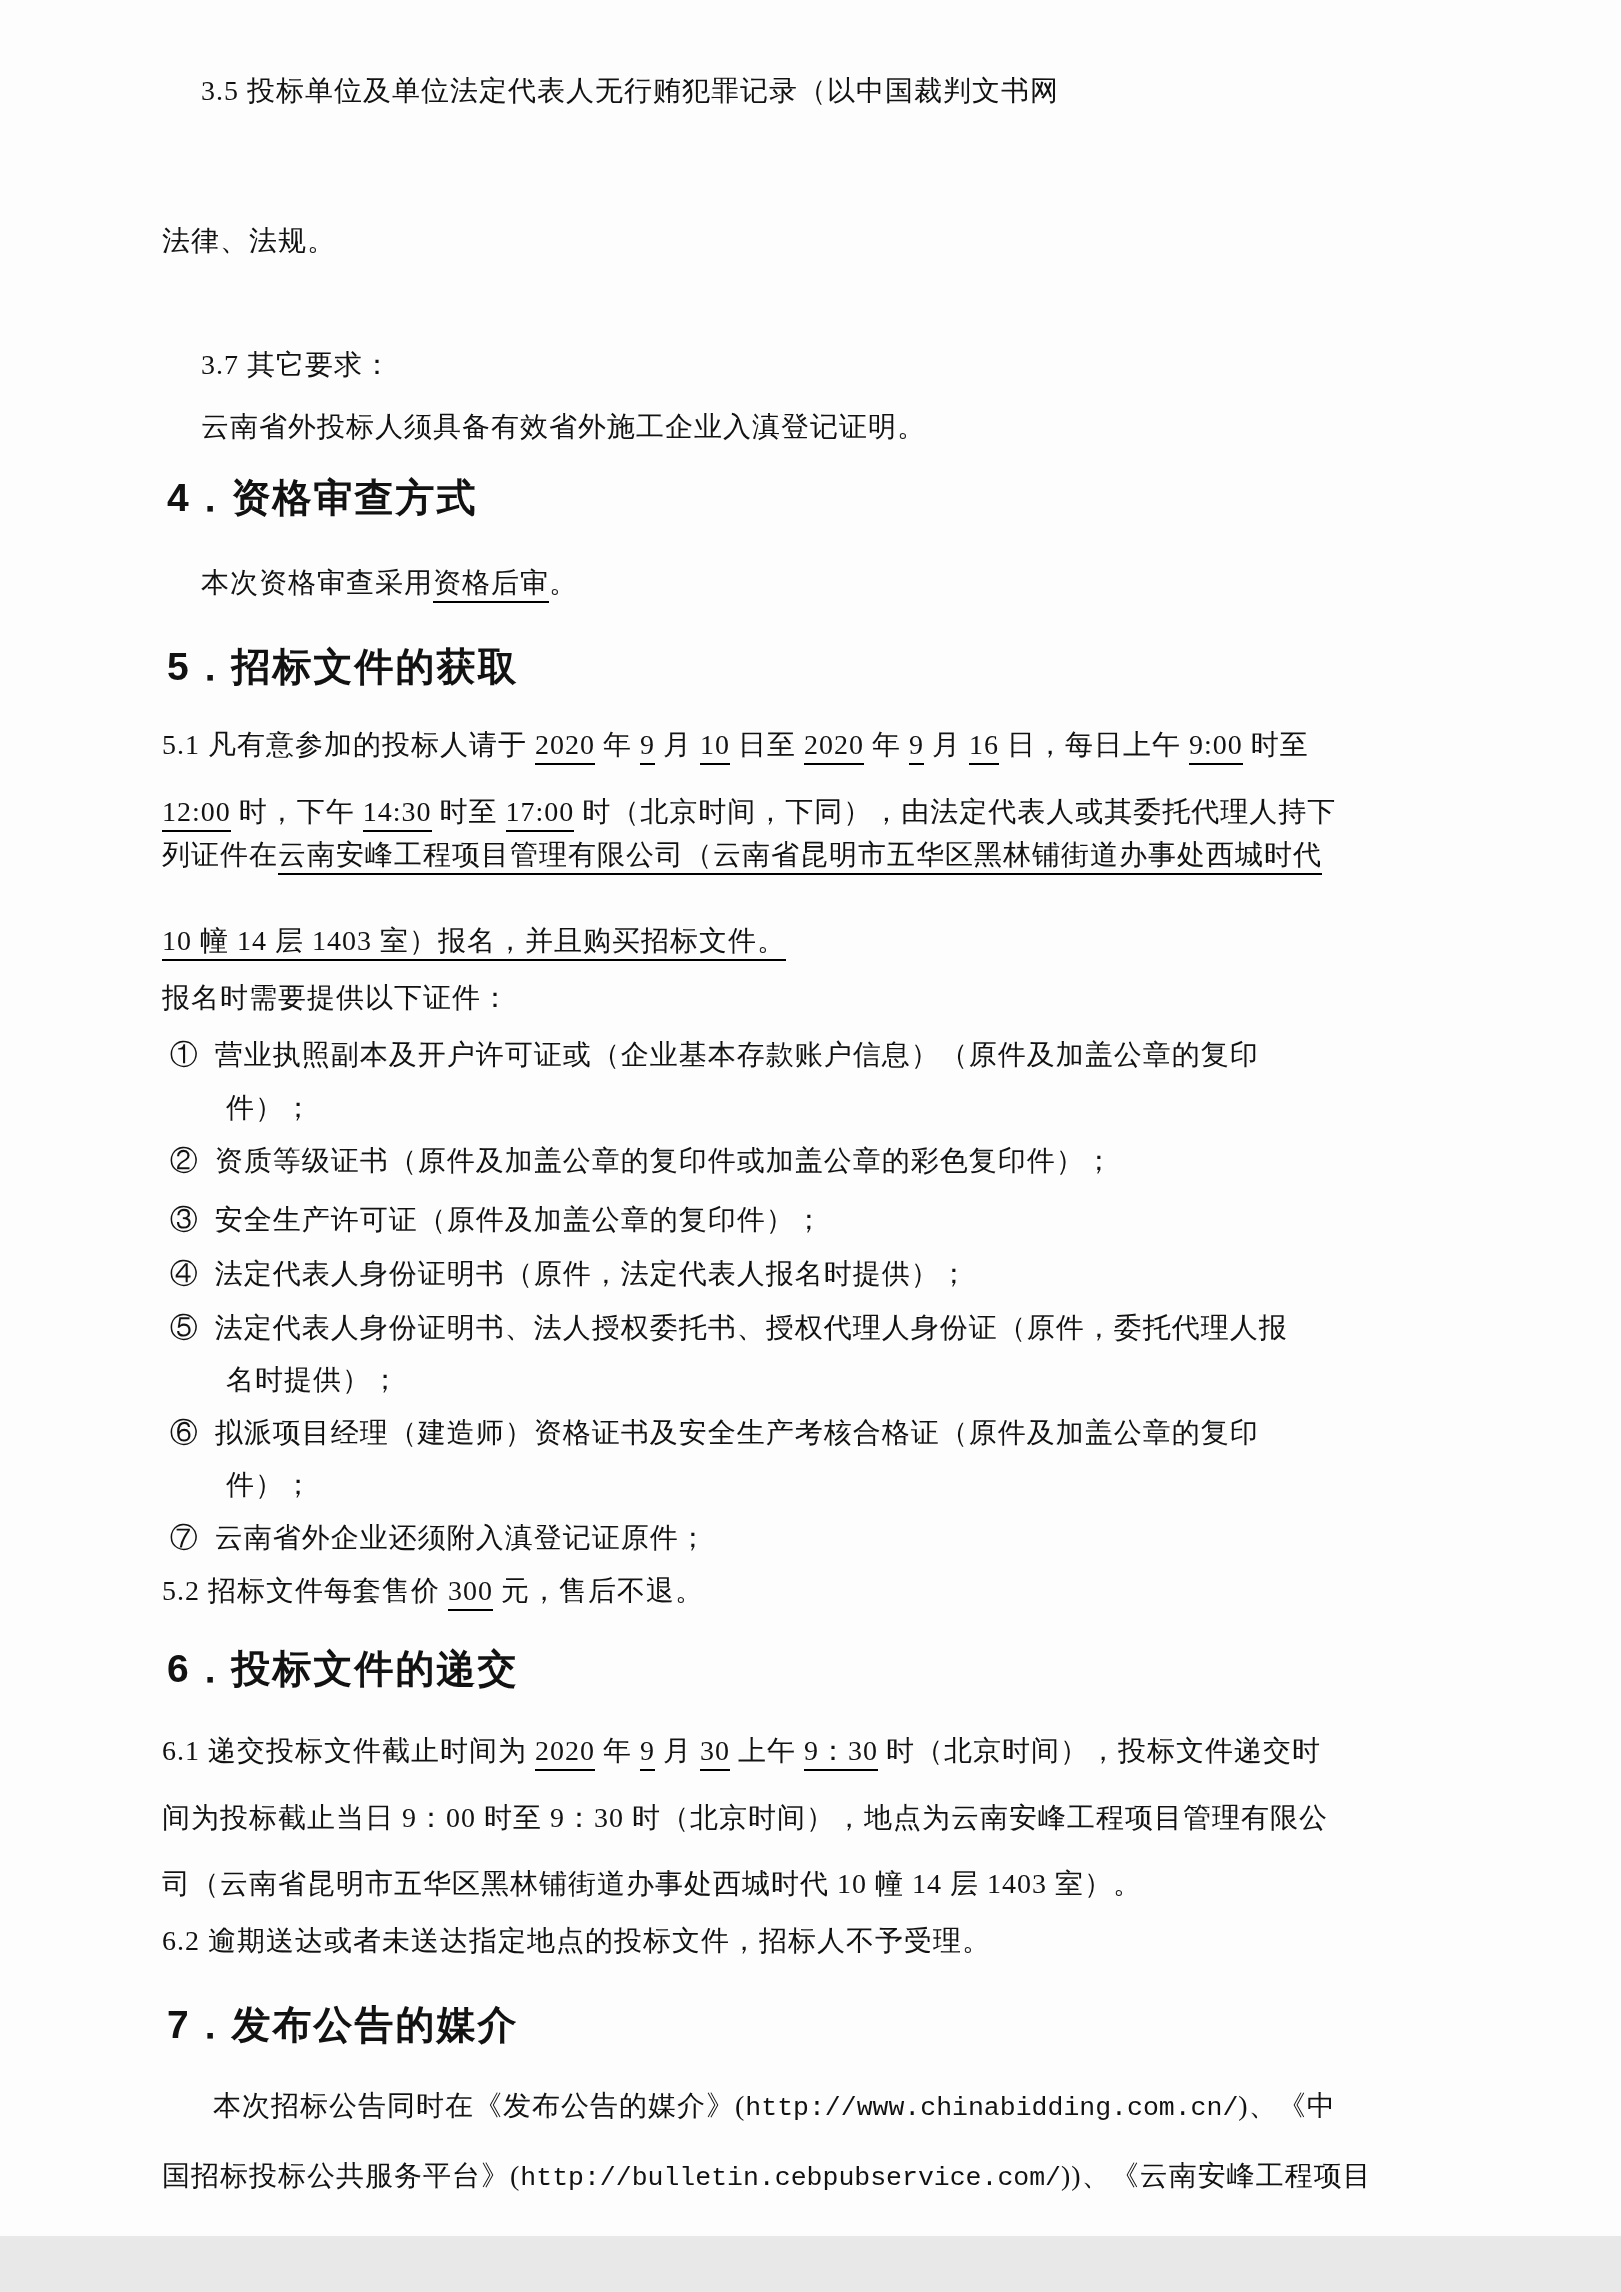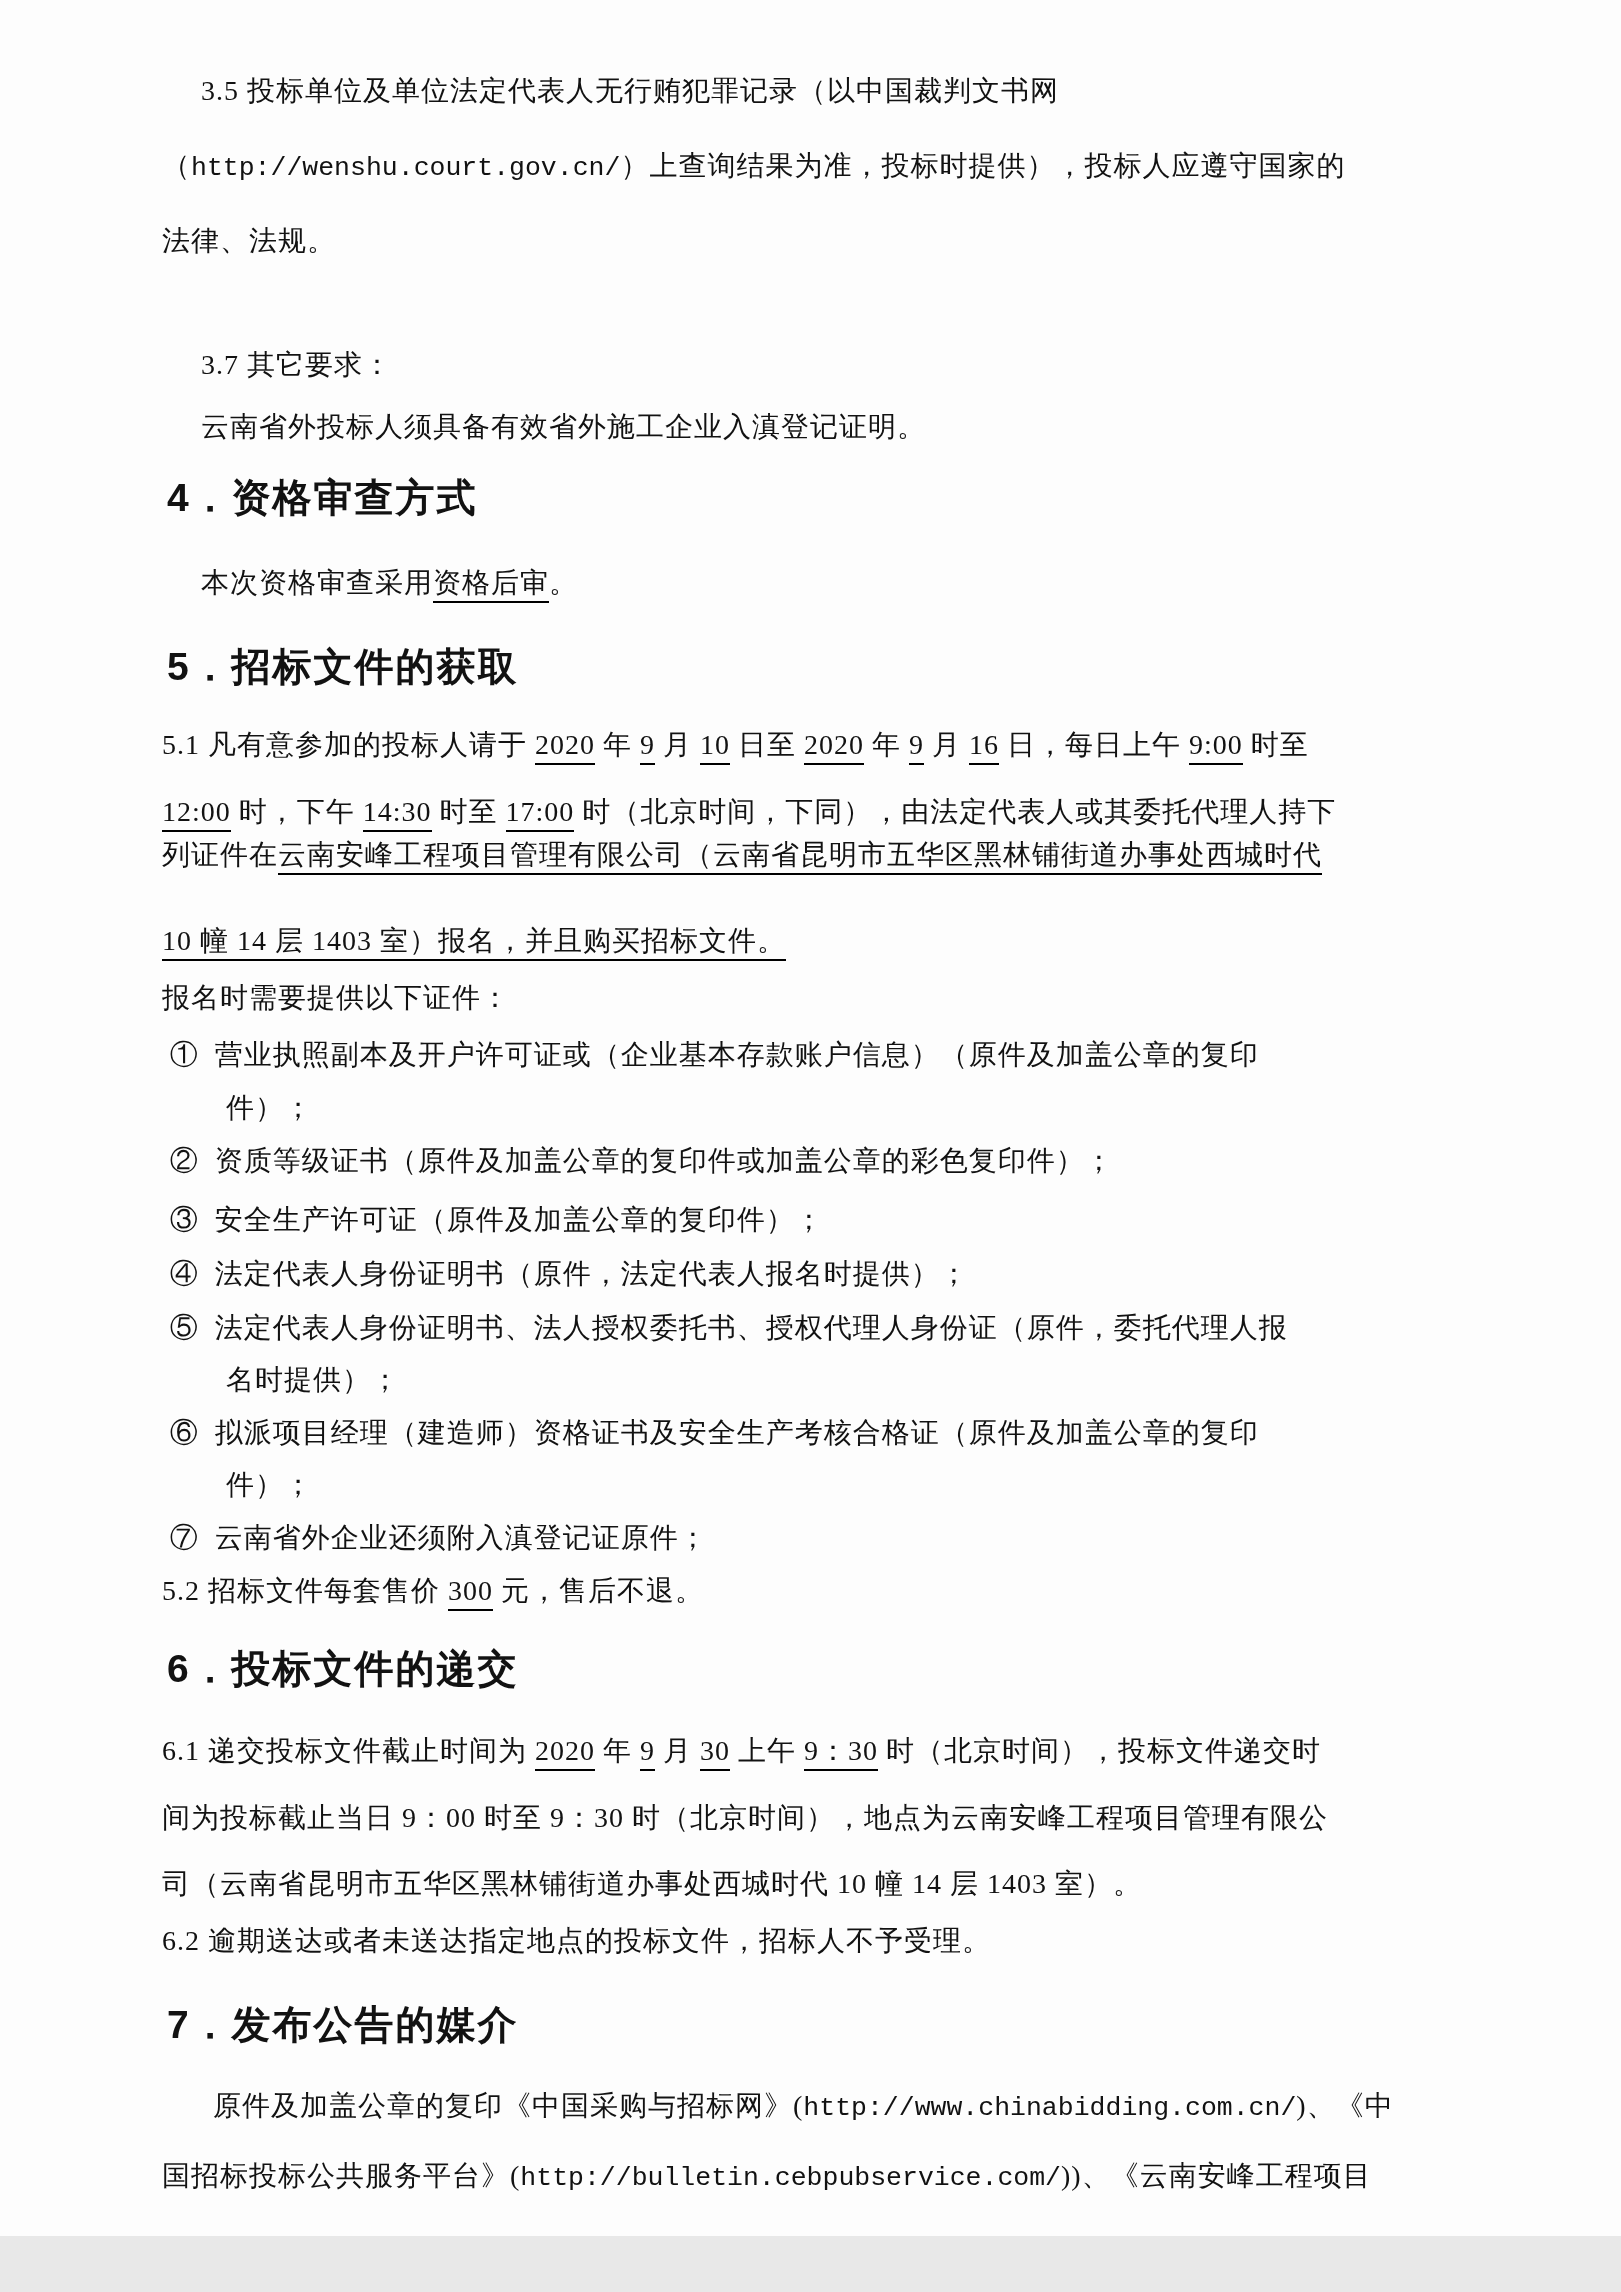--- a/index.html
+++ b/index.html
@@ -36,21 +36,20 @@
   .seg-m{
     font-family:"Liberation Mono","DejaVu Sans Mono",monospace;
     font-size:26.5px;letter-spacing:0;
   }
 </style>
 </head>
 <body>
 
 <div class="page">
     <div class="line k-p2" style="top: 71px;"><span class="">3.5 投标单位及单位法定代表人无行贿犯罪记录（以中国裁判文书网</span></div>
-    <div class="line k-p0" style="top: 146px;"><span class="">（</span><span class="seg-m">http://wenshu.court.gov.cn/</span><span class="">）上查询结果为准，投标时提供），投标人应遵守国家的</span></div>
     <div class="line k-p0" style="top: 221px;"><span class="">法律、法规。</span></div>
     <div class="line k-p2" style="top: 345px;"><span class="">3.7 其它要求：</span></div>
     <div class="line k-p2" style="top: 407px;"><span class="">云南省外投标人须具备有效省外施工企业入滇登记证明。</span></div>
     <div class="line k-h" style="top: 476px;"><span class="">4．资格审查方式</span></div>
     <div class="line k-p2" style="top: 563px;"><span class="">本次资格审查采用</span><span class="seg-u ">资格后审</span><span class="">。</span></div>
     <div class="line k-h" style="top: 645px;"><span class="">5．招标文件的获取</span></div>
     <div class="line k-p0" style="top: 725px;"><span class="">5.1 凡有意参加的投标人请于 </span><span class="seg-u ">2020</span><span class=""> 年 </span><span class="seg-u ">9</span><span class=""> 月 </span><span class="seg-u ">10</span><span class=""> 日至 </span><span class="seg-u ">2020</span><span class=""> 年 </span><span class="seg-u ">9</span><span class=""> 月 </span><span class="seg-u ">16</span><span class=""> 日，每日上午 </span><span class="seg-u ">9:00</span><span class=""> 时至</span></div>
     <div class="line k-p0" style="top: 792px;"><span class="seg-u ">12:00</span><span class=""> 时，下午 </span><span class="seg-u ">14:30</span><span class=""> 时至 </span><span class="seg-u ">17:00</span><span class=""> 时（北京时间，下同），由法定代表人或其委托代理人持下</span></div>
     <div class="line k-p0" style="top: 835px;"><span class="">列证件在</span><span class="seg-u ">云南安峰工程项目管理有限公司（云南省昆明市五华区黑林铺街道办事处西城时代</span></div>
     <div class="line k-p0" style="top: 921px;"><span class="seg-u ">10 幢 14 层 1403 室）报名，并且购买招标文件。</span></div>
@@ -65,16 +64,16 @@
     <div class="line k-li" style="top: 1413px;"><span class="">⑥  拟派项目经理（建造师）资格证书及安全生产考核合格证（原件及加盖公章的复印</span></div>
     <div class="line k-lw" style="top: 1465px;"><span class="">件）；</span></div>
     <div class="line k-li" style="top: 1518px;"><span class="">⑦  云南省外企业还须附入滇登记证原件；</span></div>
     <div class="line k-p0" style="top: 1571px;"><span class="">5.2 招标文件每套售价 </span><span class="seg-u ">300</span><span class=""> 元，售后不退。</span></div>
     <div class="line k-h" style="top: 1647px;"><span class="">6．投标文件的递交</span></div>
     <div class="line k-p0" style="top: 1731px;"><span class="">6.1 递交投标文件截止时间为 </span><span class="seg-u ">2020</span><span class=""> 年 </span><span class="seg-u ">9</span><span class=""> 月 </span><span class="seg-u ">30</span><span class=""> 上午 </span><span class="seg-u ">9：30</span><span class=""> 时（北京时间），投标文件递交时</span></div>
     <div class="line k-p0" style="top: 1798px;"><span class="">间为投标截止当日 9：00 时至 9：30 时（北京时间），地点为云南安峰工程项目管理有限公</span></div>
     <div class="line k-p0" style="top: 1864px;"><span class="">司（云南省昆明市五华区黑林铺街道办事处西城时代 10 幢 14 层 1403 室）。</span></div>
     <div class="line k-p0" style="top: 1921px;"><span class="">6.2 逾期送达或者未送达指定地点的投标文件，招标人不予受理。</span></div>
     <div class="line k-h" style="top: 2003px;"><span class="">7．发布公告的媒介</span></div>
-    <div class="line k-p7" style="top: 2086px;"><span class="">原件及加盖公章的复印《中国采购与招标网》(</span><span class="seg-m">http://www.chinabidding.com.cn/</span><span class="">)、《中</span></div>
+    <div class="line k-p7" style="top: 2086px;"><span class="">本次招标公告同时在《发布公告的媒介》(</span><span class="seg-m">http://www.chinabidding.com.cn/</span><span class="">)、《中</span></div>
     <div class="line k-p0" style="top: 2156px;"><span class="">国招标投标公共服务平台》(</span><span class="seg-m">http://bulletin.cebpubservice.com/</span><span class="">))、《云南安峰工程项目</span></div>
   </div>
 
 
 </body></html>

